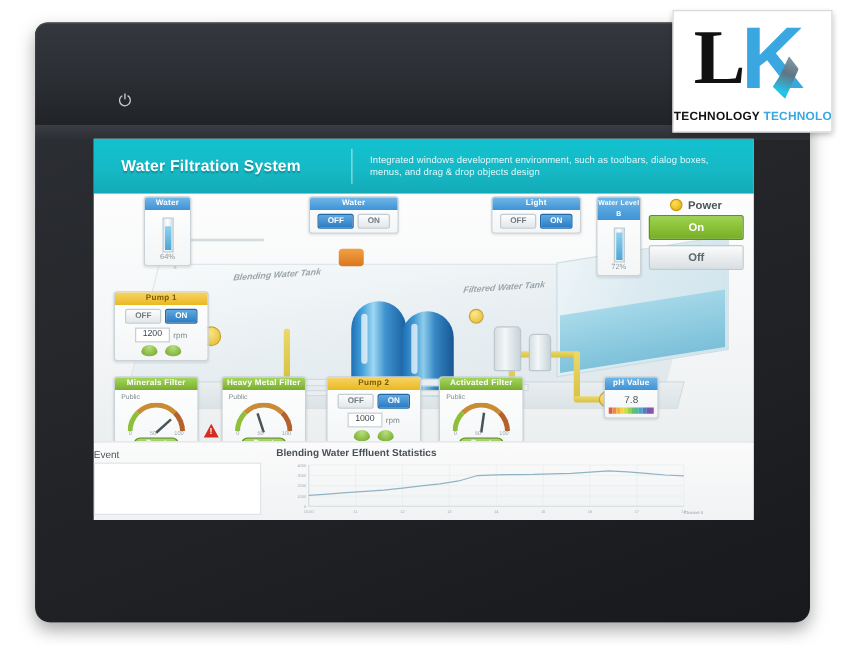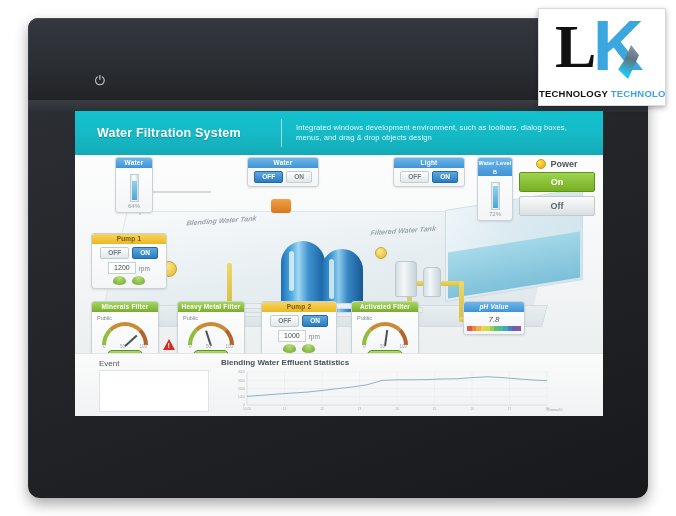--- a/index.html
+++ b/index.html
@@ -297,21 +297,21 @@
     border:1px solid #c2cacd;
   }
 
   
   #bottom-strip {
     position:relative; height: 63px;
     background: linear-gradient(180deg,#fbfbfb,#f0f2f3);
     border-top: 1px solid #e2e6e8;
     display:flex;
   }
-  #event-panel { width: 140px; padding: 5px 6px 5px 24px; }
+  #event-panel { width: 140px; padding: 5px 6px 5px 0; }
   #event-panel .ev-title { font-size: 8px; color:#4d575c; margin-bottom:2px; }
   #event-box {
     height: 42px; background:#ffffff; border:1px solid #dfe4e6;
   }
   #chart-panel { flex:1; padding: 4px 12px 3px 6px; position:relative; }
   #chart-title { font-size: 8px; font-weight:bold; color:#48525a; margin-bottom:1px; }
   #chart-area { position:relative; height: 46px; }
   #chart-svg { display:block; }
 
   
@@ -551,21 +551,21 @@
               <div class="gauge-ticks">
                 <span>0</span>
                 <span>50</span>
                 <span>100</span>
               </div>
             </div>
             <span class="reset-btn">Reset</span>
           </div>
         </div>
 
-        <div class="wdg" style="left:388px; top:146px; width:62px;font-style:italic;">
+        <div class="wdg" style="left:408px; top:146px; width:44px;">
           <div class="wdg-hd hd-blue">pH Value</div>
           <div class="wdg-body">
             <div class="ph-val">7.8</div>
             <div class="ph-scale">
               <i style="background:#e05a4a"></i>
               <i style="background:#ec8a43"></i>
               <i style="background:#f2b243"></i>
               <i style="background:#efd34a"></i>
               <i style="background:#cfdc4c"></i>
               <i style="background:#9bcf57"></i>

